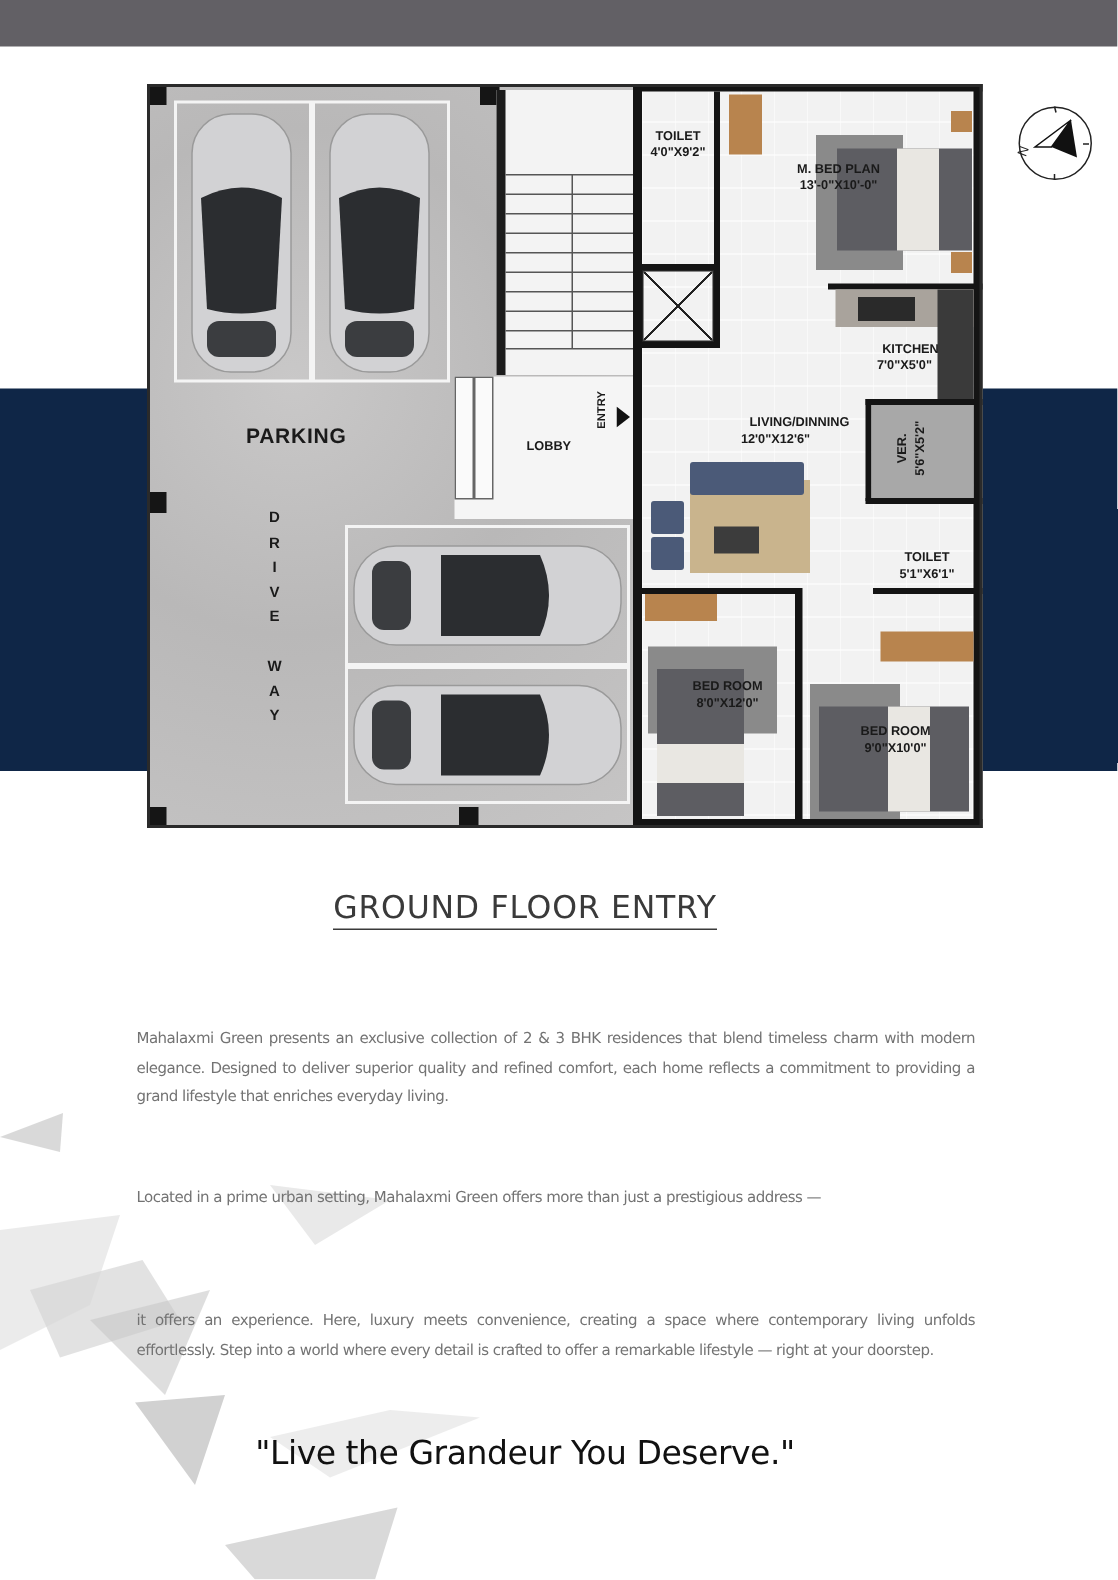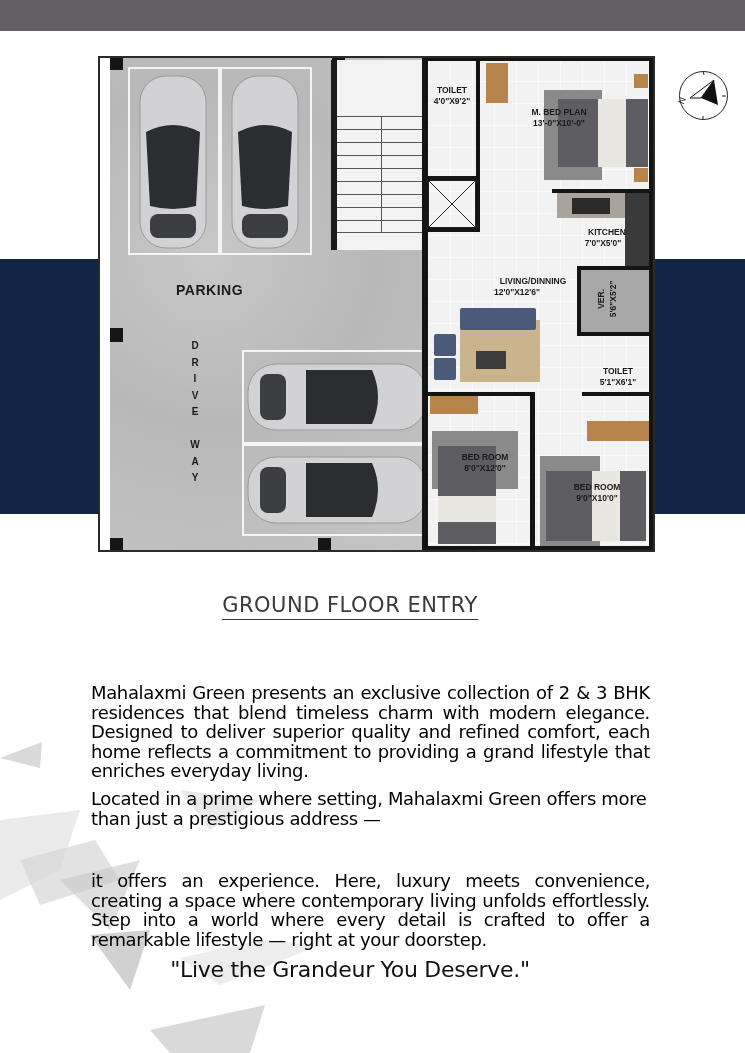--- a/index.html
+++ b/index.html
@@ -7,21 +7,21 @@
   body { position: relative; font-family: "DejaVu Sans", sans-serif; color: #222; }
 
   .top-bar { position: absolute; left: 0; top: 0; width: 745px; height: 31px; background: #626065; }
   .navy-band { position: absolute; left: 0; top: 259px; width: 745px; height: 255px; background: #0f2647; }
 
   .decor { position: absolute; left: 0; top: 0; width: 745px; height: 1053px; pointer-events: none; }
 
   
   .plan { position: absolute; left: 98px; top: 56px; width: 557px; height: 496px; background: #fff; }
   .parking { position: absolute; left: 0; top: 0; width: 324px; height: 496px;
-    background: radial-gradient(circle at 30% 40%, #c9c8c8 0%, #b9b8b8 45%, #c6c5c5 100%); margin-left: 12px; }
+    background: radial-gradient(circle at 30% 40%, #c9c8c8 0%, #b9b8b8 45%, #c6c5c5 100%); }
   .plan-outer { position: absolute; left: 0; top: 0; width: 557px; height: 496px; border: 2px solid #2a2a2a; pointer-events: none; }
   .pillar { position: absolute; background: #151515; width: 13px; height: 14px; }
   .bay { position: absolute; border: 2px solid #f4f4f4; }
   .car { position: absolute; }
 
   .stair { position: absolute; left: 233px; top: 4px; width: 91px; height: 190px; background: #f3f3f3; border-left: 6px solid #1c1c1c; }
   .stair-line { position: absolute; left: 0; width: 85px; height: 1px; background: #555; }
   .stair-mid { position: absolute; left: 44px; top: 56px; width: 1px; height: 116px; background: #555; }
   .lobby { position: absolute; left: 205px; top: 195px; width: 119px; height: 95px; background: #f5f5f5; }
   .landing-step { position: absolute; background: #fafafa; border: 1px solid #666; }
@@ -43,21 +43,21 @@
   .lbl { position: absolute; font-family: "Liberation Sans", sans-serif; font-weight: bold; color: #1a1a1a; text-align: center; line-height: 1.15; white-space: nowrap; }
   .lbl-sm { font-size: 8.5px; }
   .lbl-lg { font-size: 14px; letter-spacing: 0.5px; }
   .vert-letters { position: absolute; left: 79px; top: 282px; width: 12px; font-family: "Liberation Sans", sans-serif; font-weight: bold; font-size: 10px; text-align: center; color: #1a1a1a; line-height: 16.5px; }
 
   .compass { position: absolute; left: 676px; top: 68px; width: 55px; height: 55px; }
 
   .plan-title { position: absolute; left: 0; top: 593px; width: 700px; text-align: center; font-family: "DejaVu Sans", sans-serif; font-size: 21px; letter-spacing: 0.5px; color: #3a3a3a; }
   .plan-title span { border-bottom: 1.5px solid #3a3a3a; padding-bottom: 2px; }
 
-  .body-text { position: absolute; left: 91px; width: 559px; font-family: "DejaVu Sans", sans-serif; font-size: 18px; line-height: 19.5px; color: #000000; text-align: justify; letter-spacing: -0.35px; }
+  .body-text { position: absolute; left: 91px; width: 559px; font-family: "DejaVu Sans", sans-serif; font-size: 10px; line-height: 19.5px; color: #737373; text-align: justify; letter-spacing: -0.35px; }
   .p1 { top: 683px; }
   .p2 { top: 789px; text-align: left; }
   .p3 { top: 871px; }
   .tagline { position: absolute; left: 0; top: 957px; width: 700px; text-align: center; font-family: "DejaVu Sans", sans-serif; font-size: 22px; color: #111; letter-spacing: -0.3px; }
 </style>
 </head>
 <body>
 
 <div class="top-bar"></div>
 <div class="navy-band"></div>
@@ -127,20 +127,29 @@
     <div class="stair-line" style="top:69px;"></div>
     <div class="stair-line" style="top:82px;"></div>
     <div class="stair-line" style="top:95px;"></div>
     <div class="stair-line" style="top:108px;"></div>
     <div class="stair-line" style="top:121px;"></div>
     <div class="stair-line" style="top:134px;"></div>
     <div class="stair-line" style="top:147px;"></div>
     <div class="stair-line" style="top:160px;"></div>
     <div class="stair-line" style="top:172px;"></div>
   </div>
+  <div class="lobby">
+    <div class="landing-step" style="left:0;top:0;width:13px;height:82px;"></div>
+    <div class="landing-step" style="left:13px;top:0;width:13px;height:82px;"></div>
+    <div class="lbl lbl-sm" style="left:48px;top:42px;">LOBBY</div>
+    <div class="lbl" style="left:86px;top:18px;font-size:7.5px;transform:rotate(-90deg);">ENTRY</div>
+    <svg style="position:absolute;left:108px;top:20px;" width="9" height="14" viewBox="0 0 9 14">
+        <polygon points="0,0 9,7 0,14" fill="#111"></polygon>
+      </svg>
+  </div>
 
   <div class="flat">
     <div class="room" style="left:6px;top:4px;width:223px;height:488px;"></div>
 
     <div class="wall" style="left:0;top:0;width:6px;height:496px;"></div>
     <div class="wall" style="left:227px;top:0;width:6px;height:496px;"></div>
     <div class="wall" style="left:0;top:0;width:233px;height:5px;"></div>
     <div class="wall" style="left:0;top:490px;width:233px;height:6px;"></div>
     <div class="wall" style="left:54px;top:5px;width:4px;height:170px;"></div>
     <div class="wall" style="left:0;top:120px;width:58px;height:4px;"></div>
@@ -213,16 +222,16 @@
   <line x1="50" y1="28" x2="46" y2="28" stroke="#222"></line>
   <line x1="27" y1="52" x2="27" y2="48" stroke="#222"></line>
   <text x="3" y="36" font-family="Liberation Sans, sans-serif" font-size="9" fill="#222" transform="rotate(-70 6 33)">N</text>
 </svg>
 
 <div class="plan-title">
   <span>GROUND FLOOR ENTRY</span>
 </div>
 
 <p class="body-text p1">Mahalaxmi Green presents an exclusive collection of 2 &amp; 3 BHK residences that blend timeless charm with modern elegance. Designed to deliver superior quality and refined comfort, each home reflects a commitment to providing a grand lifestyle that enriches everyday living.</p>
-<p class="body-text p2">Located in a prime where setting, Mahalaxmi Green offers more than just a prestigious address —</p>
+<p class="body-text p2">Located in a prime urban setting, Mahalaxmi Green offers more than just a prestigious address —</p>
 <p class="body-text p3">it offers an experience. Here, luxury meets convenience, creating a space where contemporary living unfolds effortlessly. Step into a world where every detail is crafted to offer a remarkable lifestyle — right at your doorstep.</p>
 
 <div class="tagline">"Live the Grandeur You Deserve."</div>
 
 </body></html>

